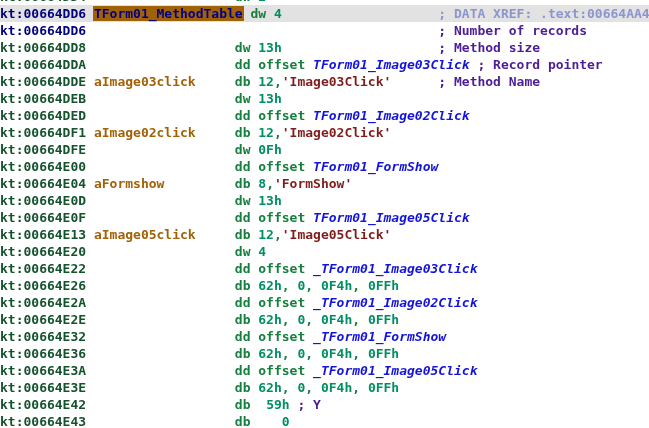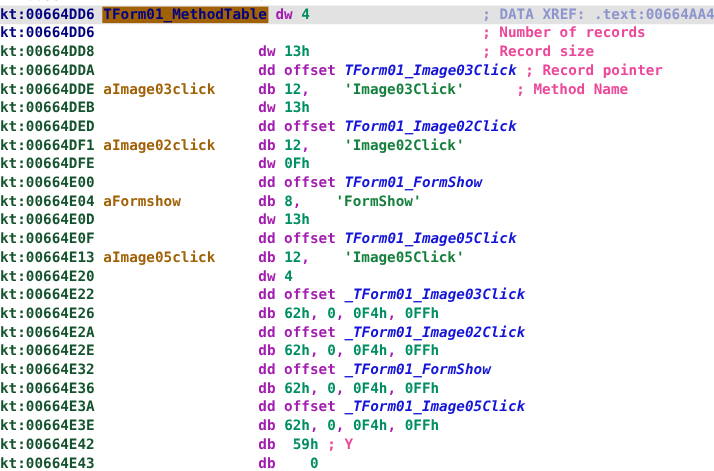--- a/index.html
+++ b/index.html
@@ -9,38 +9,38 @@
   }
   #listing{
     position:absolute;top:-12px;left:0;width:680px;
     font:bold 13px "DejaVu Sans Mono", monospace;
     line-height:17px;
   }
   .line{height:17px;white-space:pre;}
   .line.selected{background:#e2e2e2;}
   .t-addr {color:#14532d;}
   .t-addrc{color:#000080;}
-  .t-kw   {color:#a21caf;}
+  .t-kw   {color:#15803d;}
   .t-label{color:#a16207;}
   .t-name {color:#1414d8;font-style:italic;}
-  .t-cmt  {color:#ec4899;}
+  .t-cmt  {color:#4c1d95;}
   .t-xref {color:#8d95cd;}
   .t-num  {color:#008e63;}
-  .t-str  {color:#15803d;margin-left:31px;}
+  .t-str  {color:#7f1d1d;}
   .t-pad  {color:#000000;}
   .t-namehl{color:#000086;background:#a16207;padding:0 1px;margin:0 -1px;}
 </style>
 </head>
 <body>
 
 <div id="listing">
     <div class="line"><span class="t-addr">kt:00664DD4 </span><span class="t-pad">                  </span><span class="t-kw">dw </span><span class="t-num">2</span></div>
     <div class="line selected"><span class="t-addrc">kt:00664DD6 </span><span class="t-namehl">TForm01_MethodTable</span><span class="t-kw"> dw </span><span class="t-num">4</span><span class="t-pad">                    </span><span class="t-xref">; DATA XREF: .text:00664AA4↑o</span></div>
     <div class="line"><span class="t-addrc">kt:00664DD6 </span><span class="t-pad">                                            </span><span class="t-cmt">; Number of records</span></div>
-    <div class="line"><span class="t-addr">kt:00664DD8 </span><span class="t-pad">                  </span><span class="t-kw">dw </span><span class="t-num">13h</span><span class="t-pad">                    </span><span class="t-cmt">; Record size</span></div>
+    <div class="line"><span class="t-addr">kt:00664DD8 </span><span class="t-pad">                  </span><span class="t-kw">dw </span><span class="t-num">13h</span><span class="t-pad">                    </span><span class="t-cmt">; Method size</span></div>
     <div class="line"><span class="t-addr">kt:00664DDA </span><span class="t-pad">                  </span><span class="t-kw">dd offset </span><span class="t-name">TForm01_Image03Click</span><span class="t-cmt"> ; Record pointer</span></div>
     <div class="line"><span class="t-addr">kt:00664DDE </span><span class="t-label">aImage03click</span><span class="t-pad">     </span><span class="t-kw">db </span><span class="t-num">12</span><span class="t-kw">,</span><span class="t-str">'Image03Click'</span><span class="t-pad">      </span><span class="t-cmt">; Method Name</span></div>
     <div class="line"><span class="t-addr">kt:00664DEB </span><span class="t-pad">                  </span><span class="t-kw">dw </span><span class="t-num">13h</span></div>
     <div class="line"><span class="t-addr">kt:00664DED </span><span class="t-pad">                  </span><span class="t-kw">dd offset </span><span class="t-name">TForm01_Image02Click</span></div>
     <div class="line"><span class="t-addr">kt:00664DF1 </span><span class="t-label">aImage02click</span><span class="t-pad">     </span><span class="t-kw">db </span><span class="t-num">12</span><span class="t-kw">,</span><span class="t-str">'Image02Click'</span></div>
     <div class="line"><span class="t-addr">kt:00664DFE </span><span class="t-pad">                  </span><span class="t-kw">dw </span><span class="t-num">0Fh</span></div>
     <div class="line"><span class="t-addr">kt:00664E00 </span><span class="t-pad">                  </span><span class="t-kw">dd offset </span><span class="t-name">TForm01_FormShow</span></div>
     <div class="line"><span class="t-addr">kt:00664E04 </span><span class="t-label">aFormshow</span><span class="t-pad">         </span><span class="t-kw">db </span><span class="t-num">8</span><span class="t-kw">,</span><span class="t-str">'FormShow'</span></div>
     <div class="line"><span class="t-addr">kt:00664E0D </span><span class="t-pad">                  </span><span class="t-kw">dw </span><span class="t-num">13h</span></div>
     <div class="line"><span class="t-addr">kt:00664E0F </span><span class="t-pad">                  </span><span class="t-kw">dd offset </span><span class="t-name">TForm01_Image05Click</span></div>

